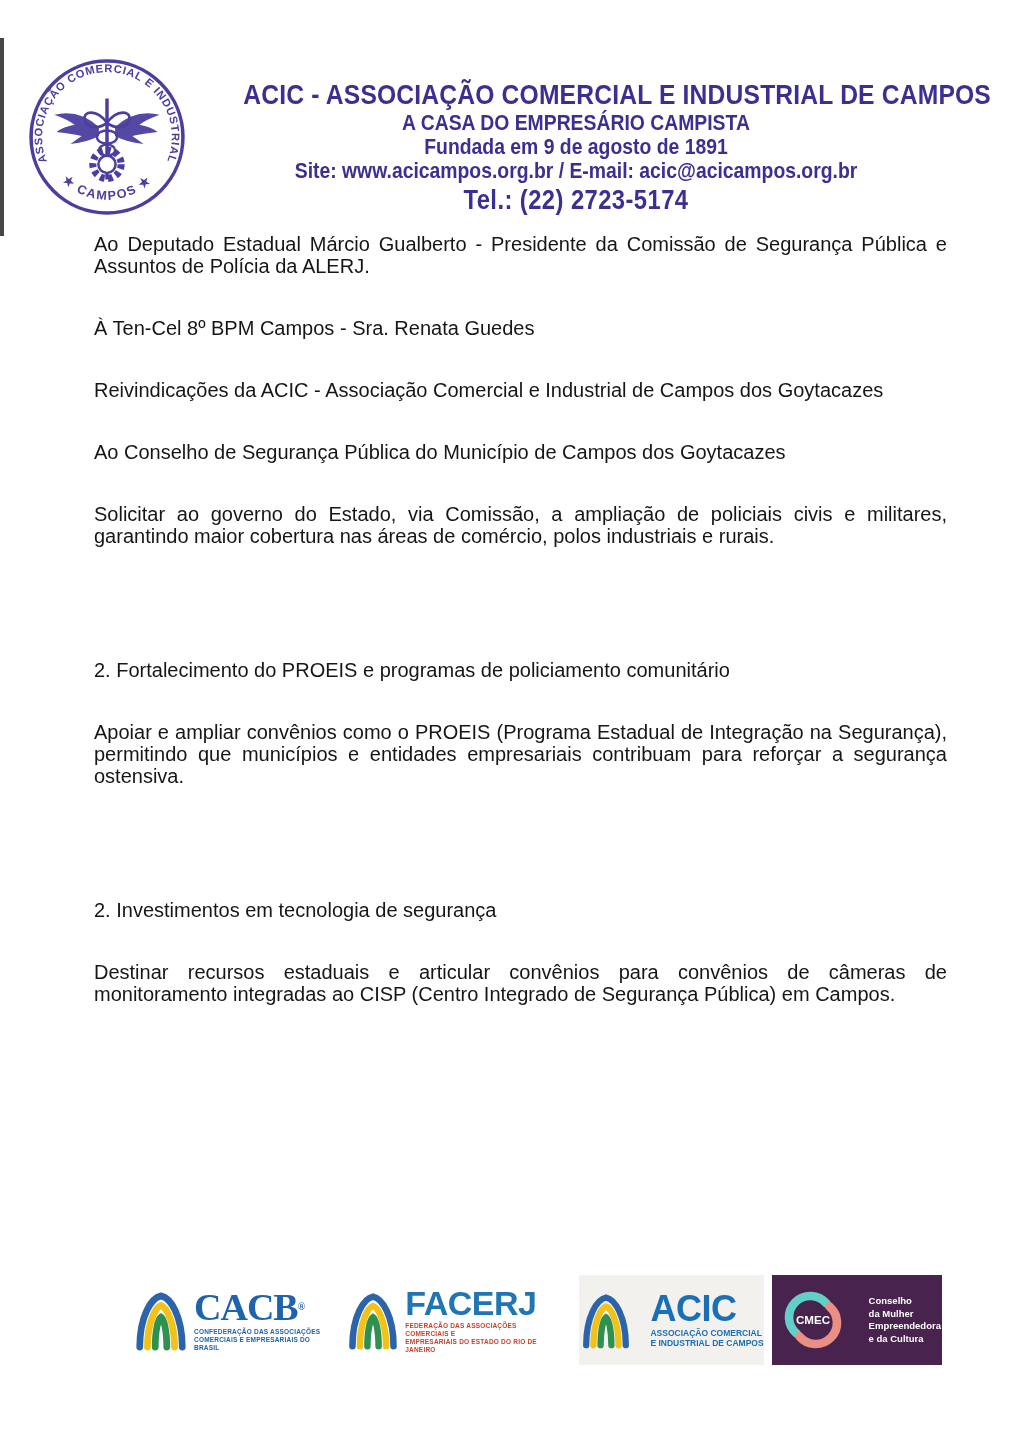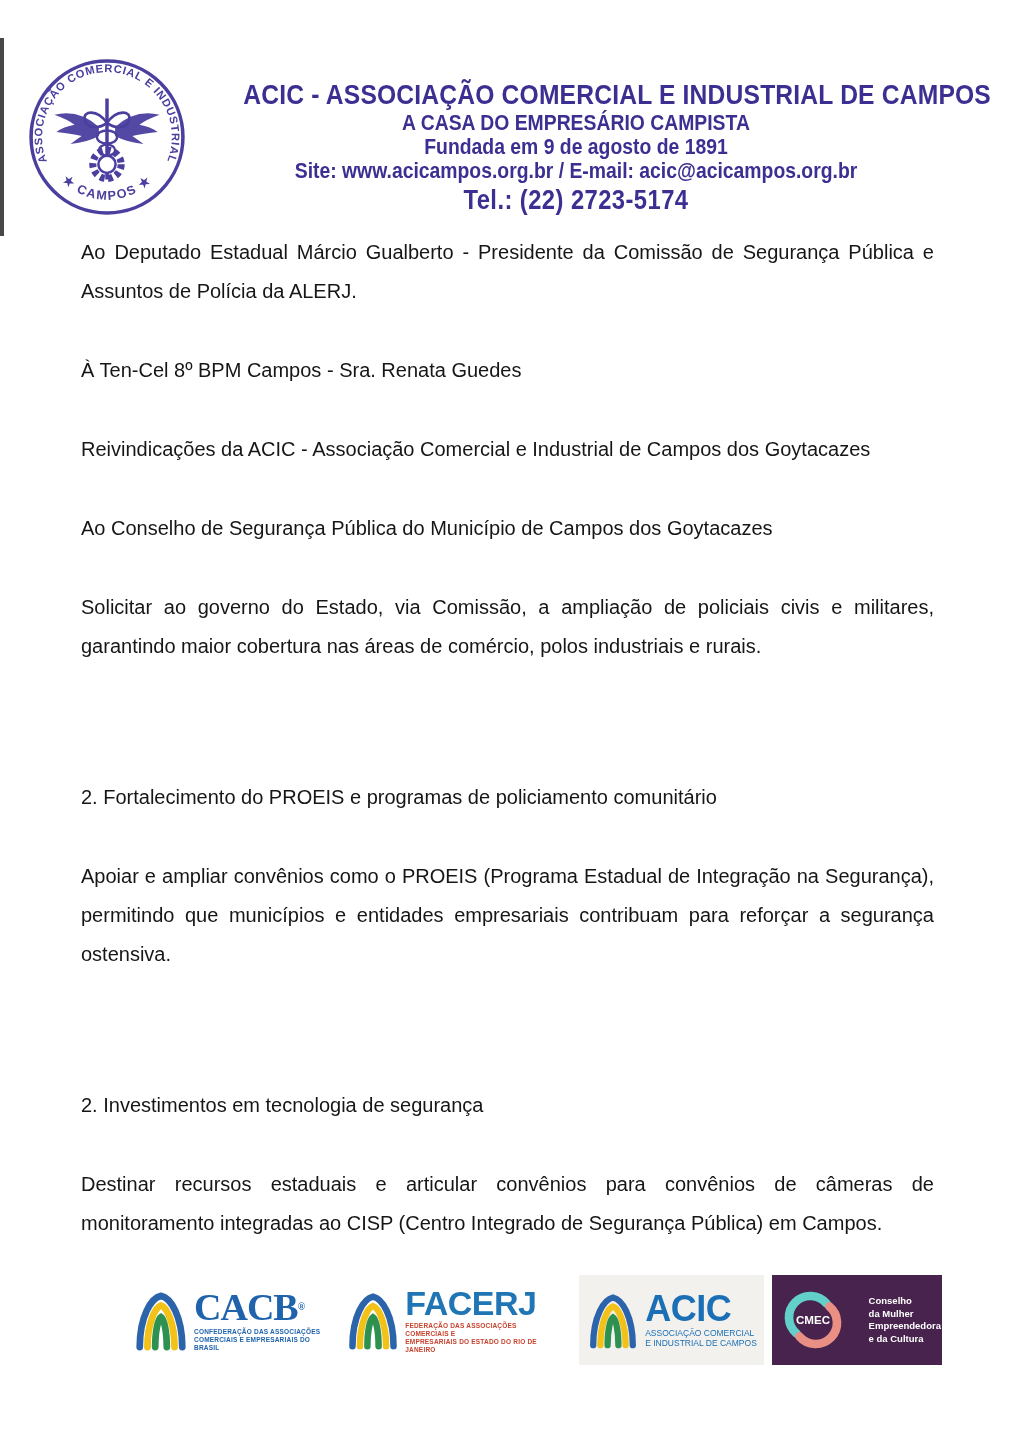--- a/index.html
+++ b/index.html
@@ -18,22 +18,22 @@
     position:absolute; left:198px; top:78px; width:756px;
     text-align:center; color:#3b2f92; font-weight:bold;
   }
   .hline { transform:scaleX(0.88); transform-origin:50% 50%; white-space:nowrap; }
   .h-title { font-size:28px; line-height:33px; letter-spacing:0.2px; }
   .h-sub   { font-size:22px; line-height:24px; }
   .h-tel   { font-size:27px; line-height:31px; margin-top:2px; letter-spacing:0.5px; }
 
   
   .body-text {
-    position:absolute; left:81px; top:233px; width:853px;
-    font-size:20px; line-height:39px;
+    position:absolute; left:94px; top:233px; width:853px;
+    font-size:20px; line-height:22px;
   }
   .body-text p { margin:0 0 40px 0; }
   .body-text p.j { text-align:justify; }
   .body-text p.glarge { margin-bottom:112px; }
 
   
   .footer { position:absolute; left:132px; top:1272px; width:810px; height:96px;
             display:flex; align-items:center; }
   .lg { display:flex; align-items:center; }
   .arch { flex:0 0 auto; }
@@ -42,24 +42,24 @@
   .name-cacb { font-size:38px; line-height:36px; font-weight:bold; color:#1f63ad; letter-spacing:-1px;font-family:Liberation Serif, serif; }
   .name-cacb sup { font-size:10px; vertical-align:top; }
   .tag-cacb { font-size:6.5px; line-height:8px; font-weight:bold; color:#1f63ad; white-space:pre-line; margin-top:3px; letter-spacing:0.2px; }
 
   .lg-facerj { margin-left:24px; }
   .lg-facerj .stack { margin-left:4px; }
   .name-facerj { font-size:34px; line-height:33px; font-weight:bold; color:#2076b4; letter-spacing:-0.5px; }
   .tag-facerj { font-size:6.5px; line-height:8px; font-weight:bold; color:#c8422e; white-space:pre-line; margin-top:2px; letter-spacing:0.2px; }
 
   .lg-acic { margin-left:28px; background:#f3f1ee; width:200px; height:90px;
-             justify-content:center; }
+             justify-content:space-between; }
   .lg-acic .stack { margin-left:5px; }
   .name-acic { font-size:36px; line-height:34px; font-weight:bold; color:#1a6fb5; letter-spacing:-0.5px; }
-  .tag-acic { font-size:8.5px; line-height:10px; font-weight:normal; color:#1a6fb5; white-space:pre-line; margin-top:2px; }
+  .tag-acic { font-size:8.5px; line-height:10px; font-weight:bold; color:#1a6fb5; white-space:pre-line; margin-top:2px; }
 
   .lg-cmec { margin-left:8px; background:#48234d; width:184px; height:90px;
              padding-left:12px; box-sizing:border-box; }
   .cmec-logo { flex:0 0 auto; }
   .tag-cmec { margin-left:27px; color:#ffffff; font-size:9.5px; line-height:12.5px;
               font-weight:bold; white-space:pre-line; }
 </style>
 </head>
 <body>
 

